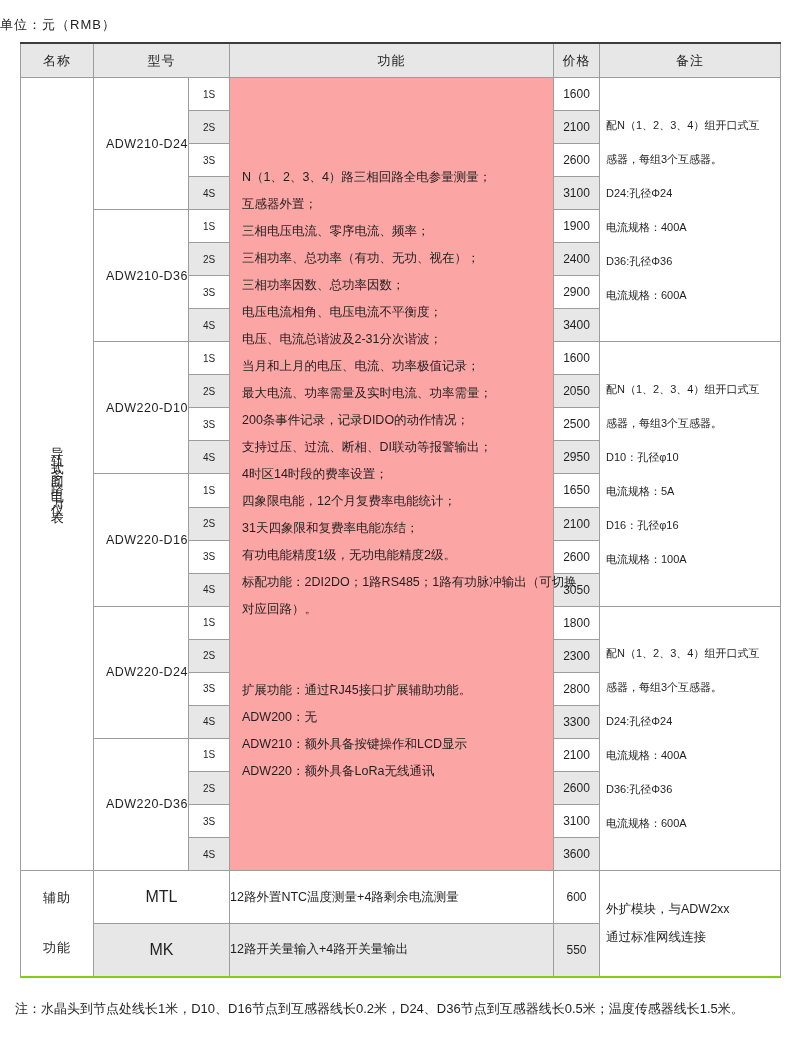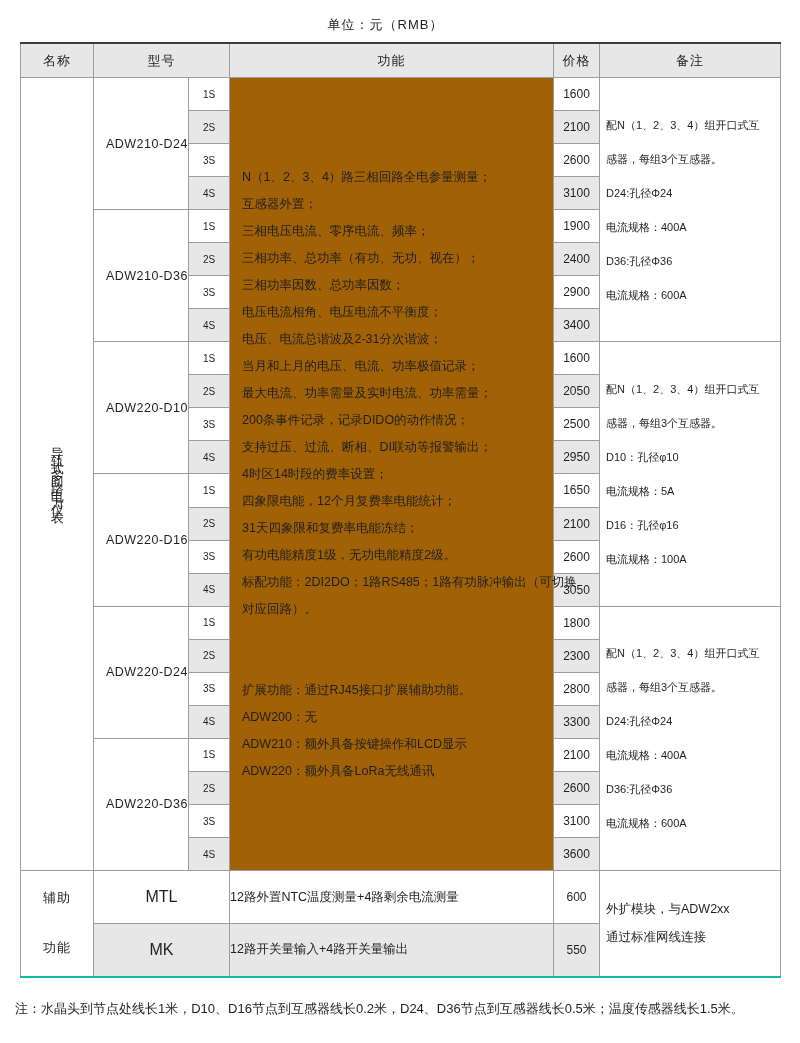--- a/index.html
+++ b/index.html
@@ -4,32 +4,32 @@
 <style>
   html,body{margin:0;padding:0;background:#fff;}
   body{
     width:800px;height:1043px;
     font-family:"Liberation Sans","DejaVu Sans",sans-serif;
     color:#1f1f1f;
     position:relative;
     overflow:hidden;
   }
   .unit-note{
-    text-align:center;
+    text-align:left;
     padding:16px 29px 8px 0;
     font-size:13px;
     letter-spacing:1px;
   }
   table.price-table{
     border-collapse:collapse;
     table-layout:fixed;
     width:760px;
     margin-left:20px;
     border-top:2px solid #3d3d3d;
-    border-bottom:2px solid #14b8a6;
+    border-bottom:2px solid #84cc16;
   }
   .price-table td,.price-table th{
     border:1px solid #9d9d9d;
     padding:0;
     font-weight:normal;
     vertical-align:middle;
   }
   .price-table th{
     height:33px;
     background:#e7e7e7;
@@ -44,21 +44,21 @@
   .price-cell{ text-align:center; font-size:12px;}
   .category-cell{ text-align:center; background:#fff;}
   .vertical-text{
     display:inline-block;
     writing-mode:vertical-lr;
     text-orientation:upright;
     font-size:13px;
     letter-spacing:7px;
     line-height:1.2;
   }
-  .function-cell{ background:#a16207;margin-top:16px; }
+  .function-cell{ background:#fca5a5;margin-top:16px; }
   .function-lines{
     display:flex;
     flex-direction:column;
     justify-content:center;
     height:792px;
     padding-left:12px;
   }
   .function-lines .fline{
     line-height:27px;
     font-size:12.5px;

